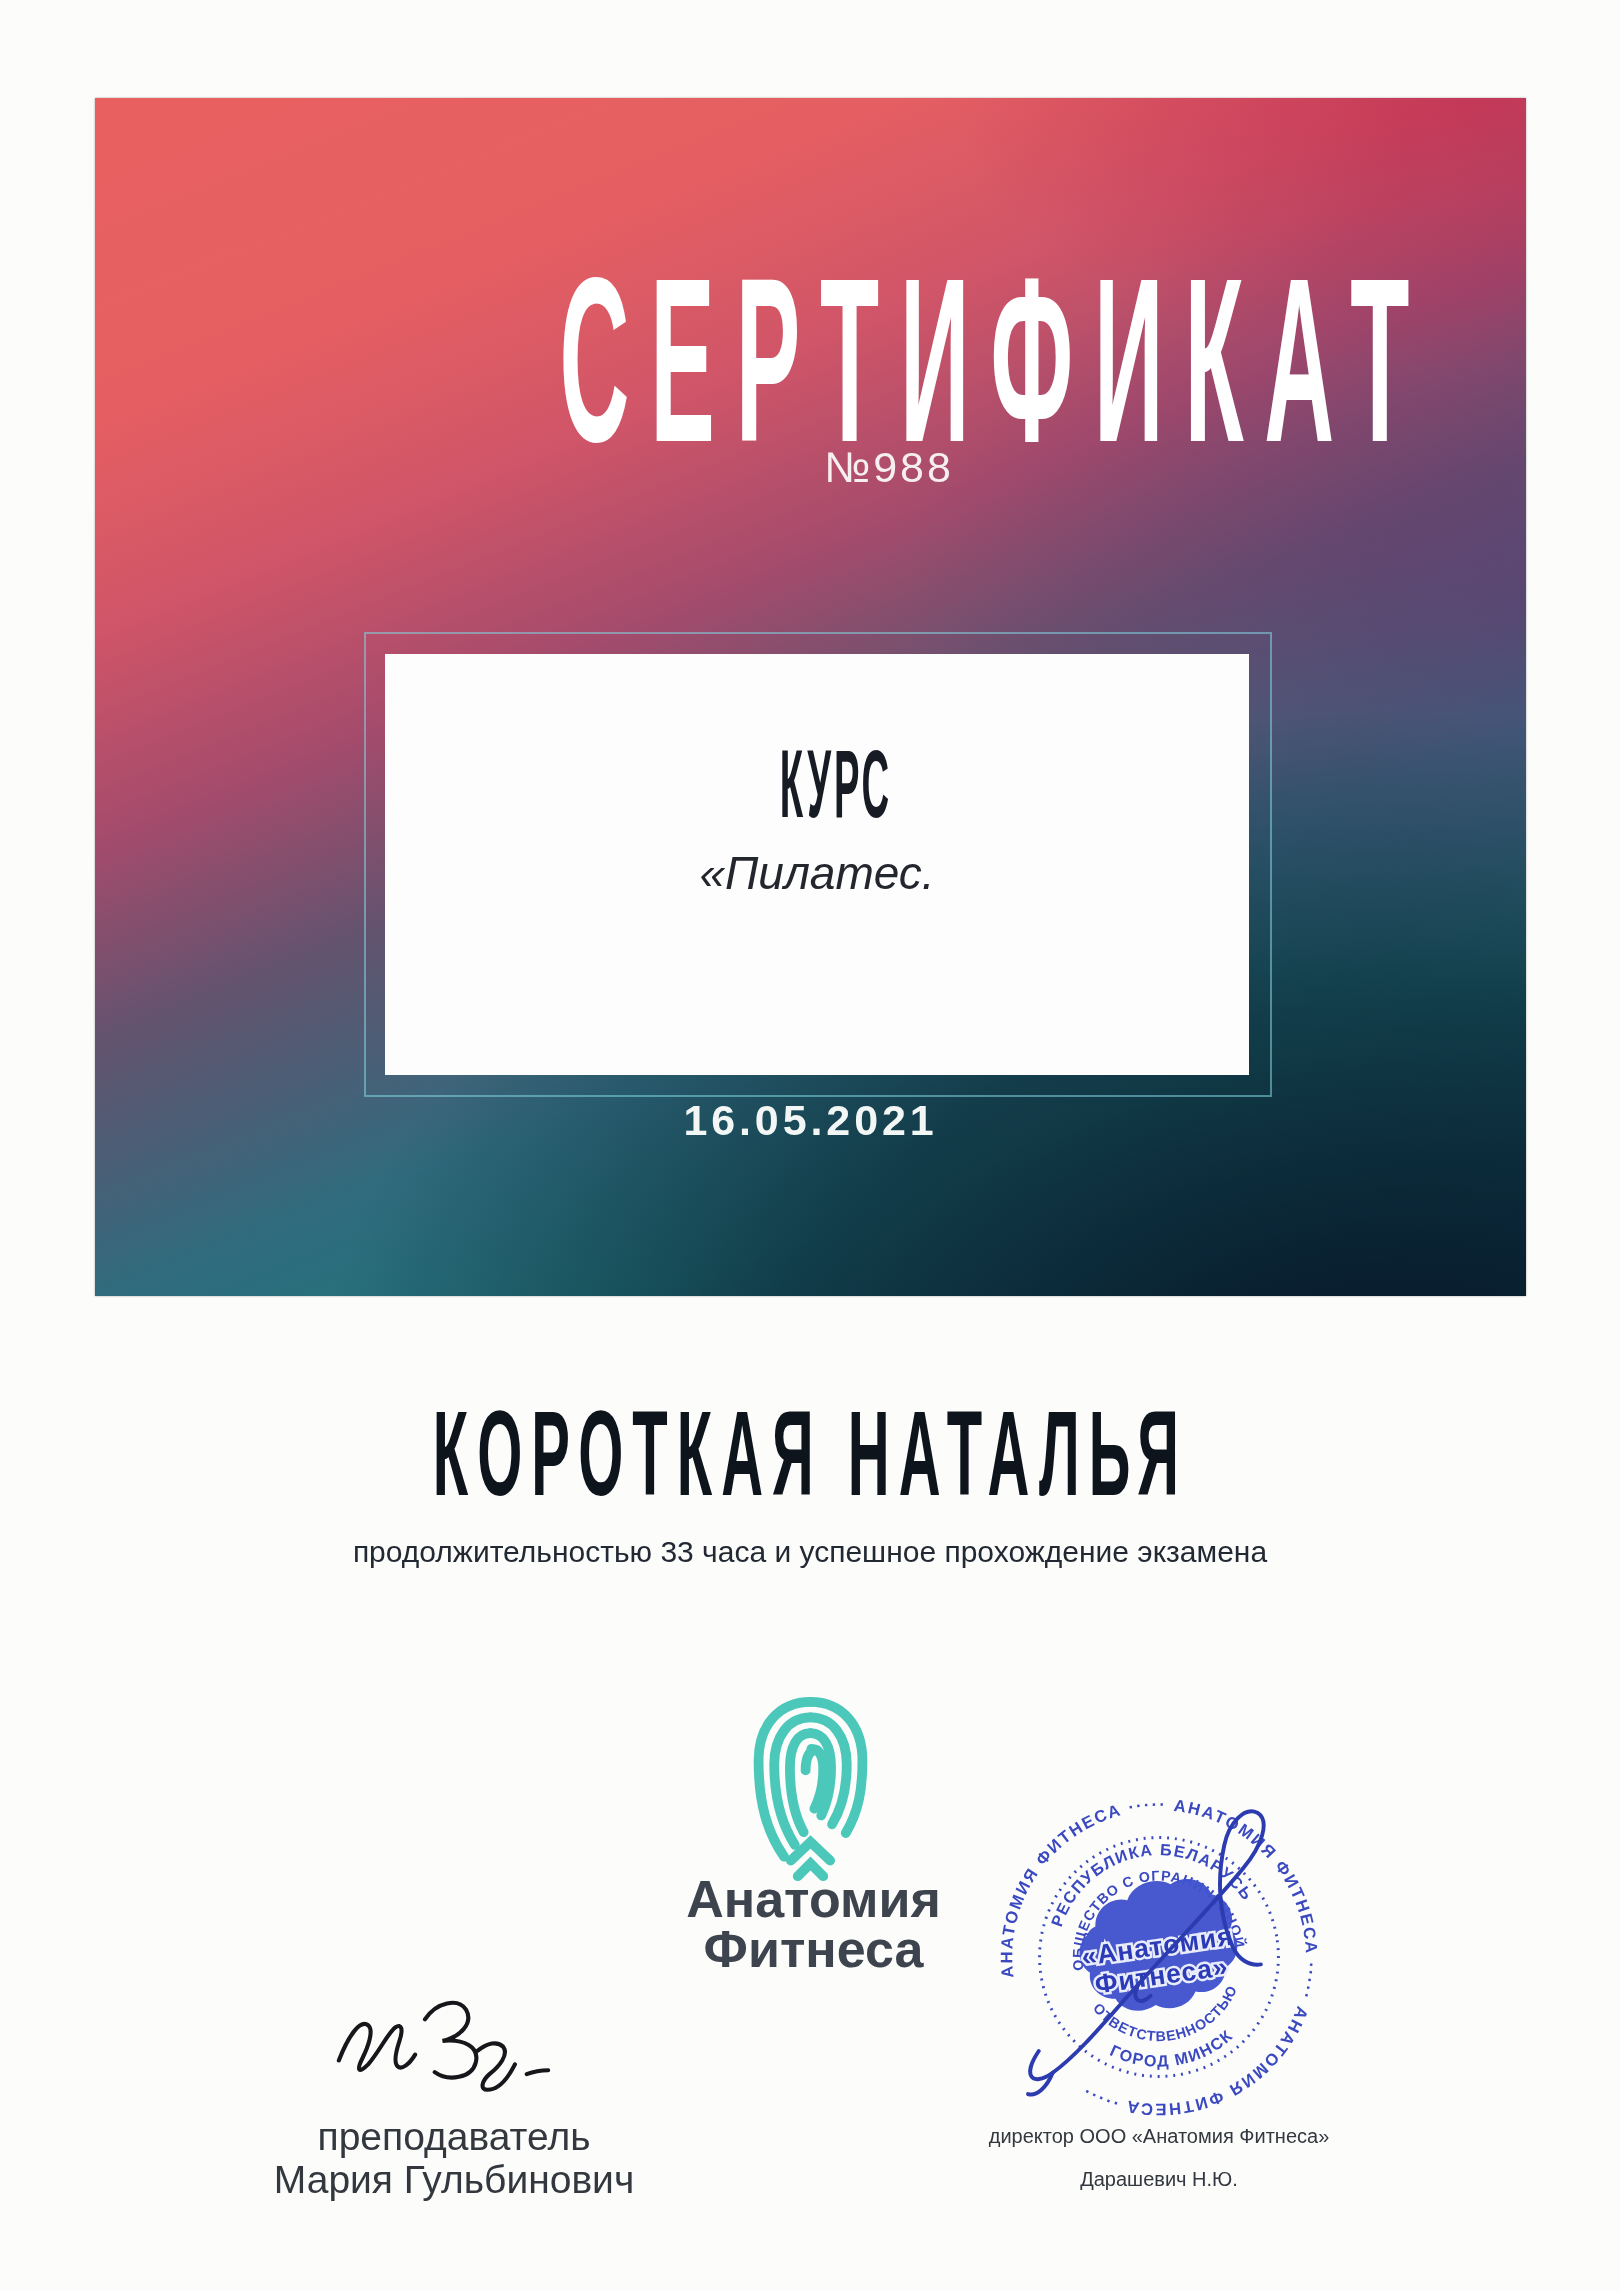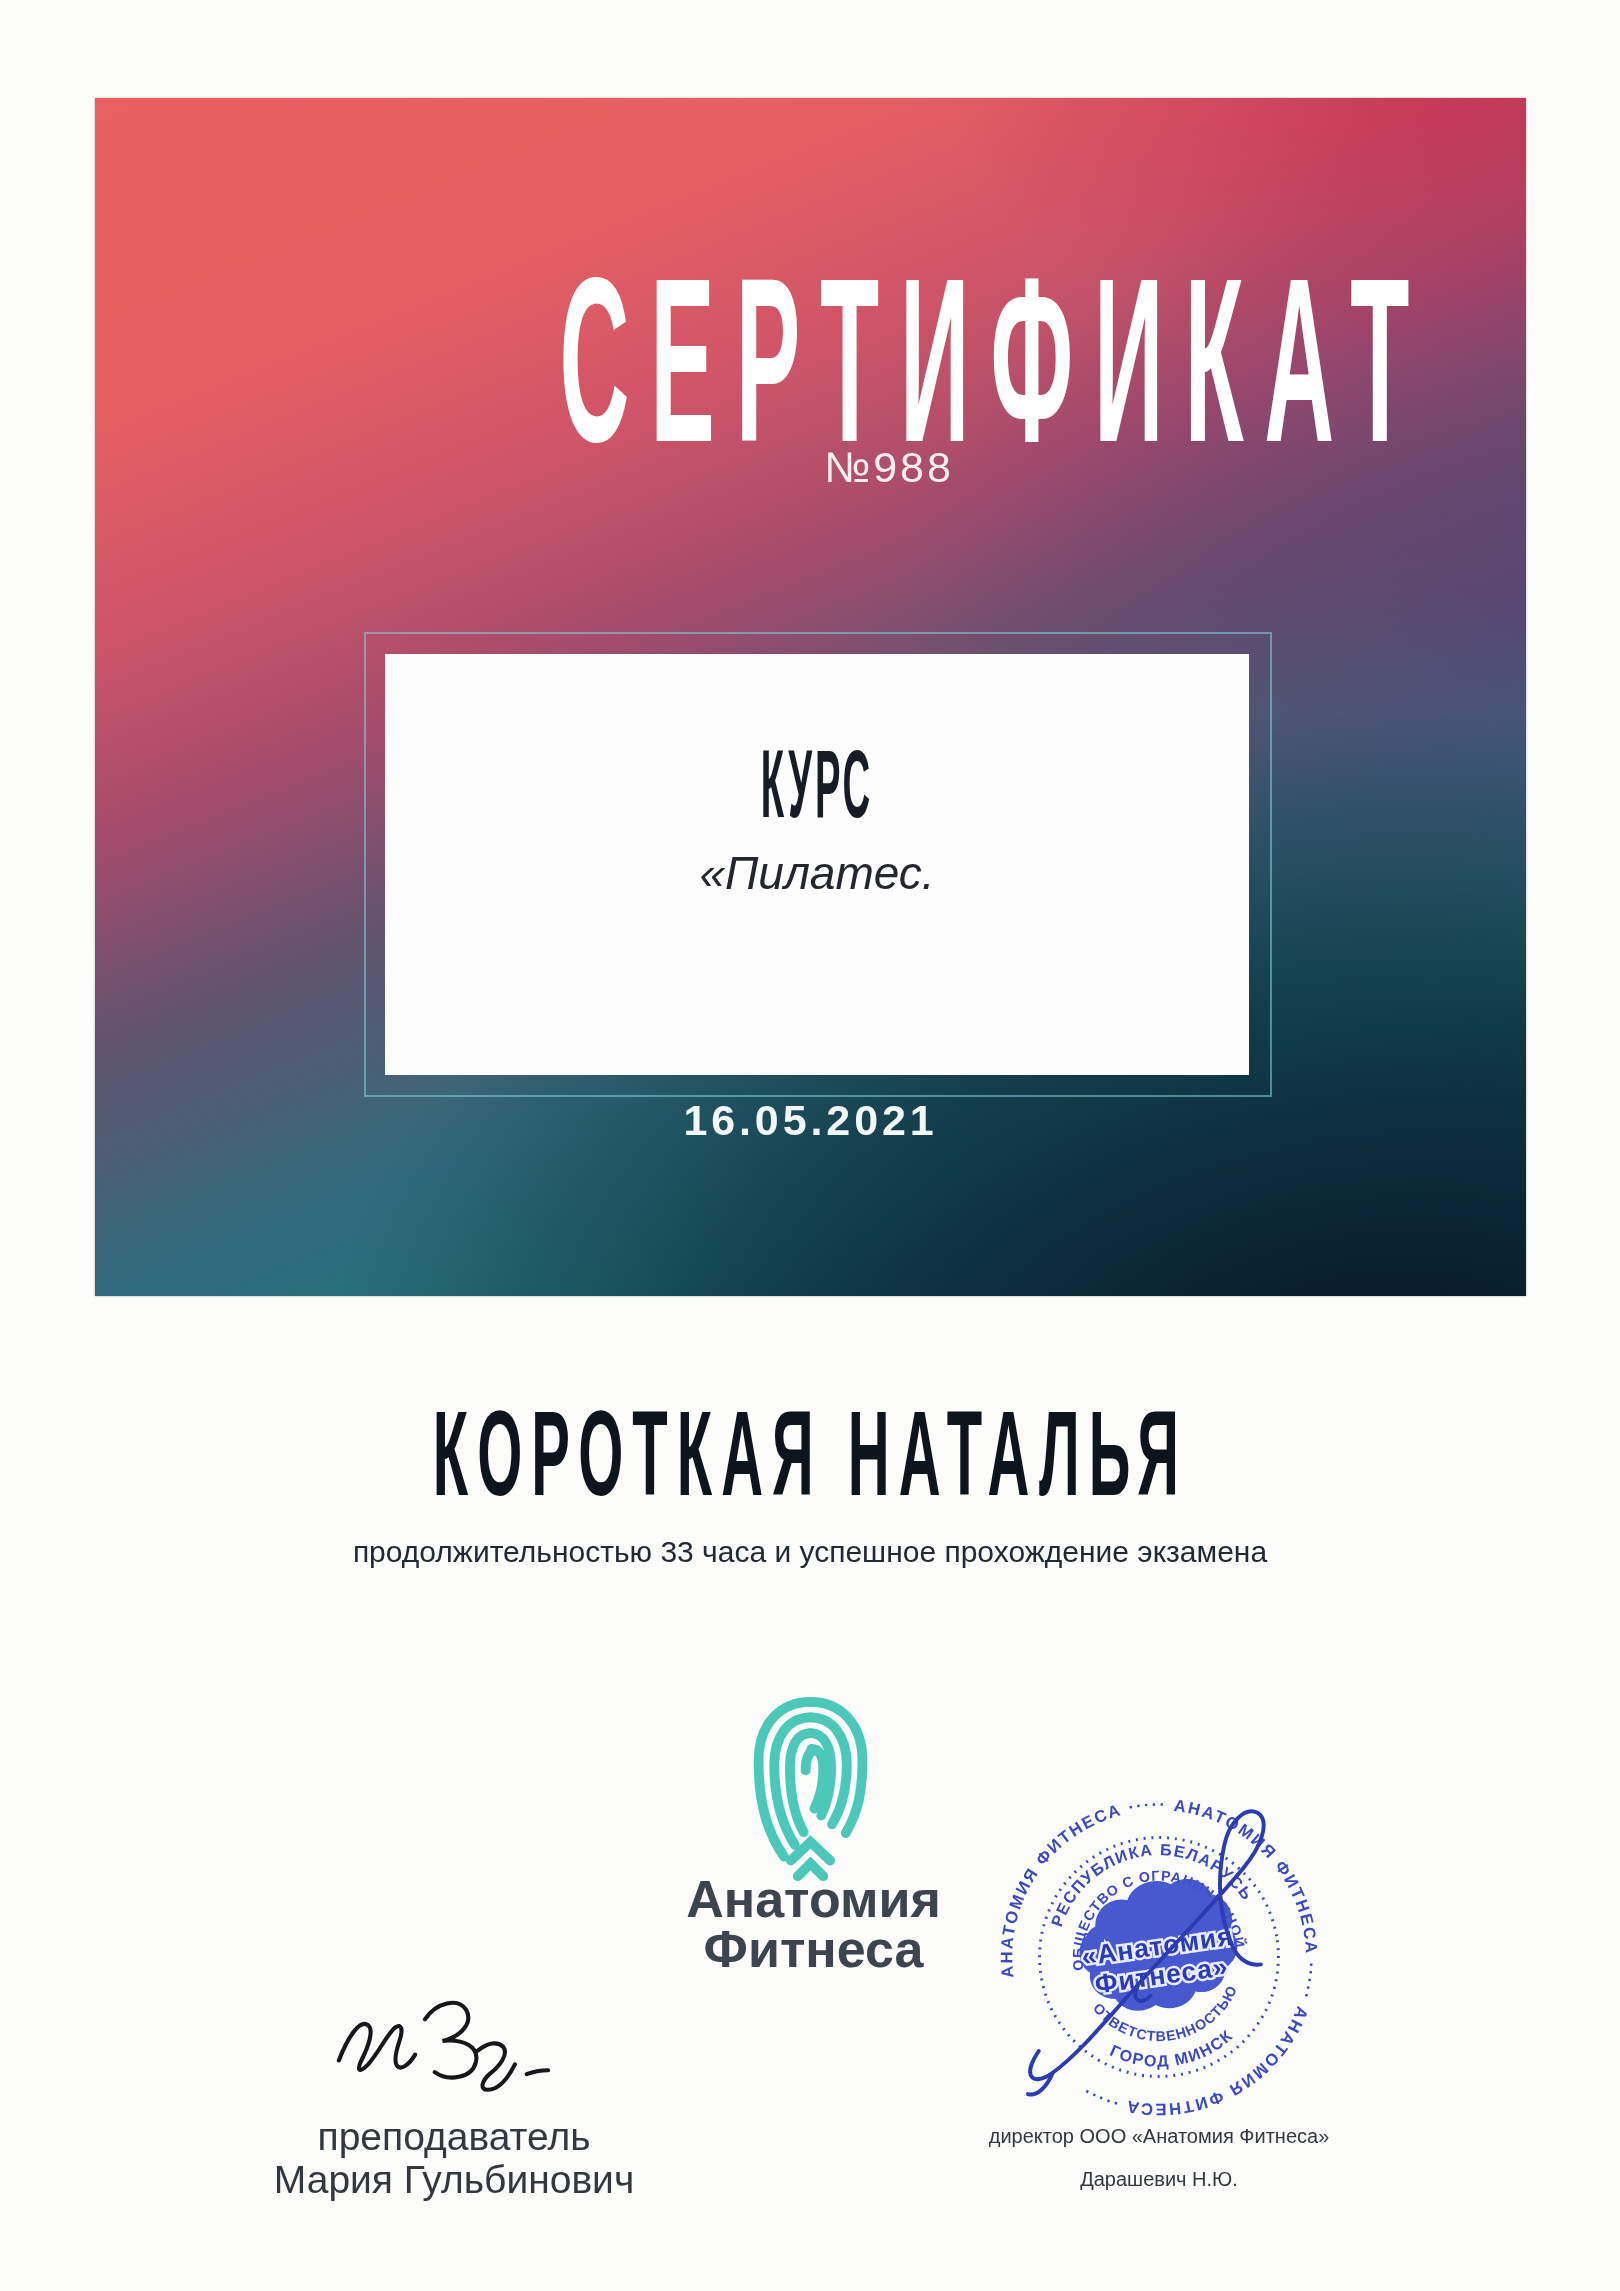--- a/index.html
+++ b/index.html
@@ -37,21 +37,21 @@
   
   .course-frame{
     left:364px;top:632px;width:908px;height:465px;
     border:2px solid rgba(130,214,226,0.55);
     box-sizing:border-box;
   }
   .course-box{
     left:385px;top:654px;width:864px;height:421px;
     background:#fdfdfd;
   }
-  .course-label-wrap{left:385px;top:737px;width:864px;text-align:center;}
+  .course-label-wrap{left:385px;top:737px;width:864px;text-align:center;padding-left:19px;}
   .course-label-wrap span{
     font-size:49px;letter-spacing:3.9px;color:#171b24;line-height:1;
     transform:scale(0.78,1.95);
   }
   .course-name{
     left:385px;top:839px;width:864px;text-align:center;
     font-style:italic;font-size:46px;line-height:69px;color:#23262c;
   }
   .date{
     left:95px;top:1096px;width:1431px;text-align:center;

